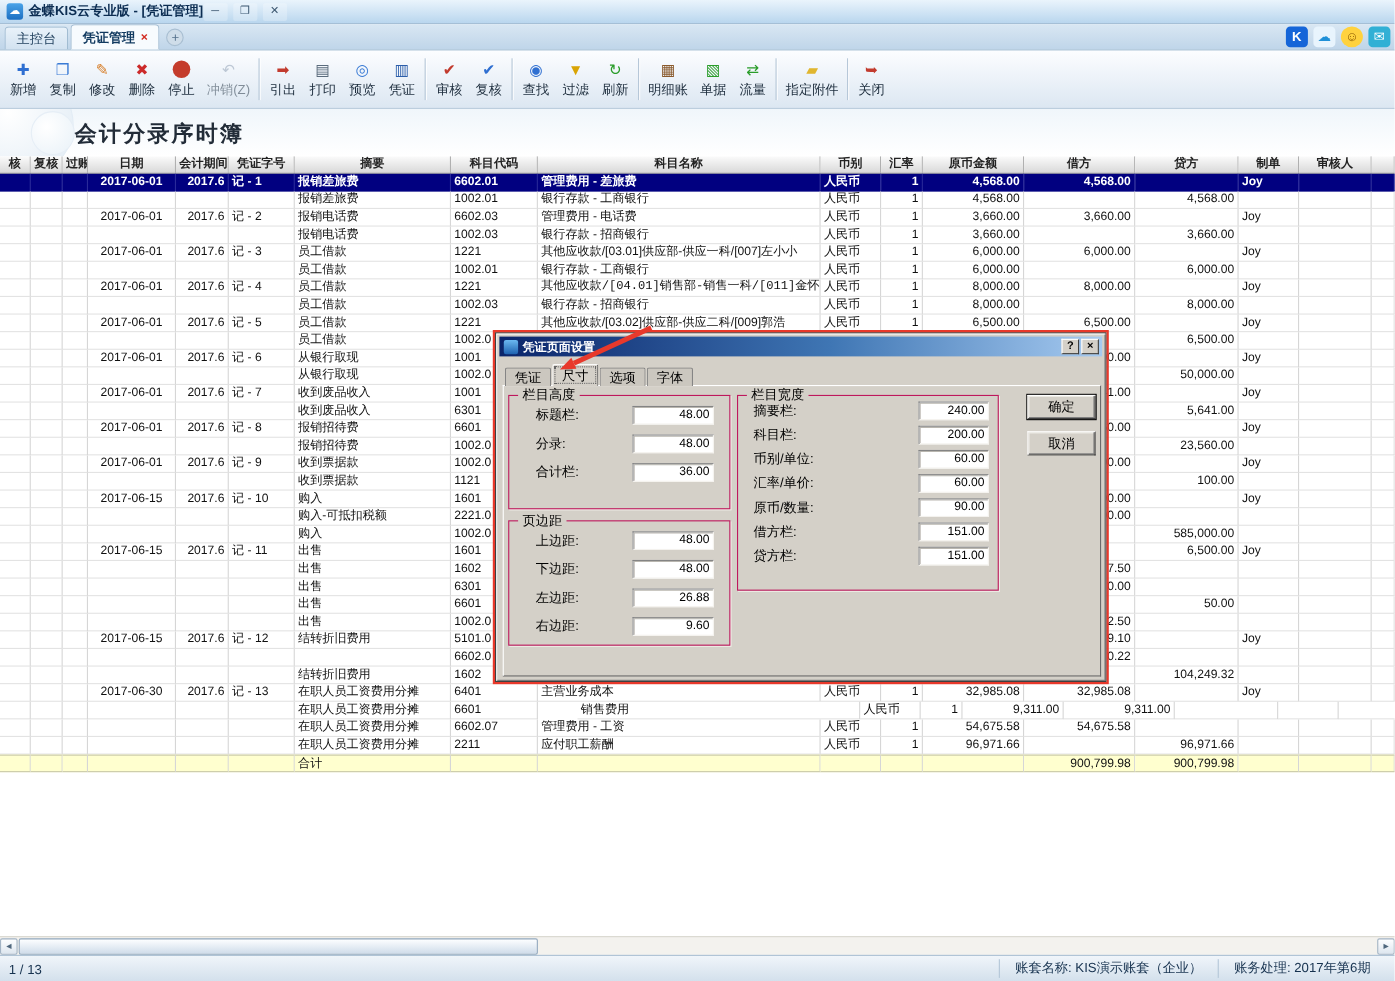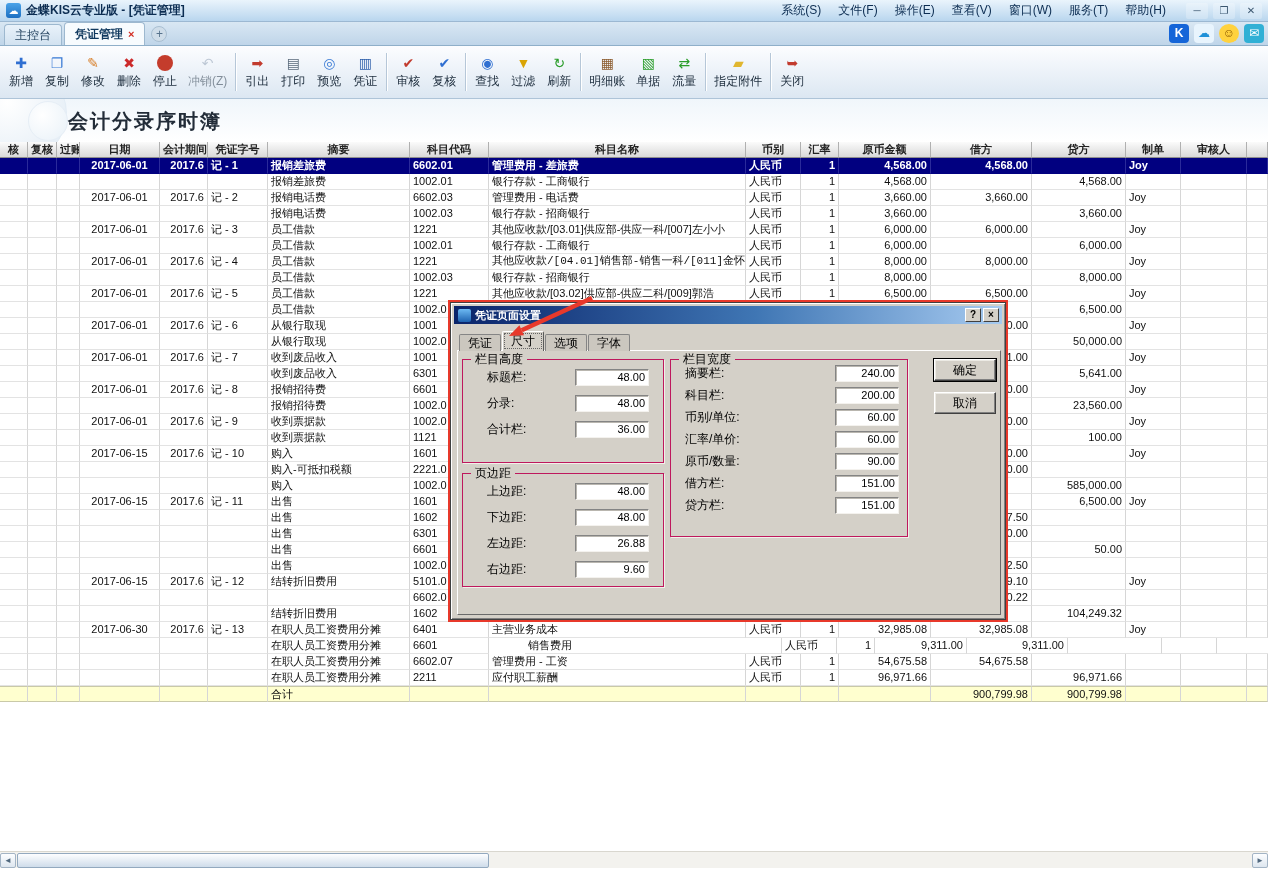--- a/index.html
+++ b/index.html
@@ -92,29 +92,20 @@
   .red-arrow{position:absolute;left:495px;top:286px;width:120px;height:60px;z-index:20;pointer-events:none;}
 </style>
 </head>
 <body>
 
 <div class="window">
 
   <div class="titlebar">
     <span class="app-icon">☁</span>
     <span class="title-text">金蝶KIS云专业版 - [凭证管理]</span>
-    <div class="menubar">
-        <span class="menu-item">系统(S)</span>
-        <span class="menu-item">文件(F)</span>
-        <span class="menu-item">操作(E)</span>
-        <span class="menu-item">查看(V)</span>
-        <span class="menu-item">窗口(W)</span>
-        <span class="menu-item">服务(T)</span>
-        <span class="menu-item">帮助(H)</span>
-      </div>
     <div class="winbtns">
         <span class="winbtn">─</span>
         <span class="winbtn">❐</span>
         <span class="winbtn">✕</span>
       </div>
   </div>
 
   <div class="tabbar">
     <div class="tab">
       <span>主控台</span>
@@ -892,20 +883,27 @@
         <div class="tcell al-l" style="width: 21px;"></div>
       </div>
     </div>
 
   <div class="hscroll">
     <div class="sbtn left">◄</div>
     <div class="sthumb"></div>
     <div class="sbtn right">►</div>
   </div>
 
+  <div class="statusbar">
+    <span>1 / 13</span>
+    <span class="sb-right">
+      <span>账套名称: KIS演示账套（企业）</span>
+      <span>账务处理: 2017年第6期</span>
+    </span>
+  </div>
 
   <div class="dialog" style="outline: rgb(232, 57, 43) solid 2px;">
     <div class="dlg-title">
       <span class="dlg-icon"></span>
       <span class="dlg-title-text">凭证页面设置</span>
       <span class="dlg-btn help">?</span>
       <span class="dlg-btn">×</span>
     </div>
     <div class="dlg-tabs">
         <span class="dtab">凭证</span>

